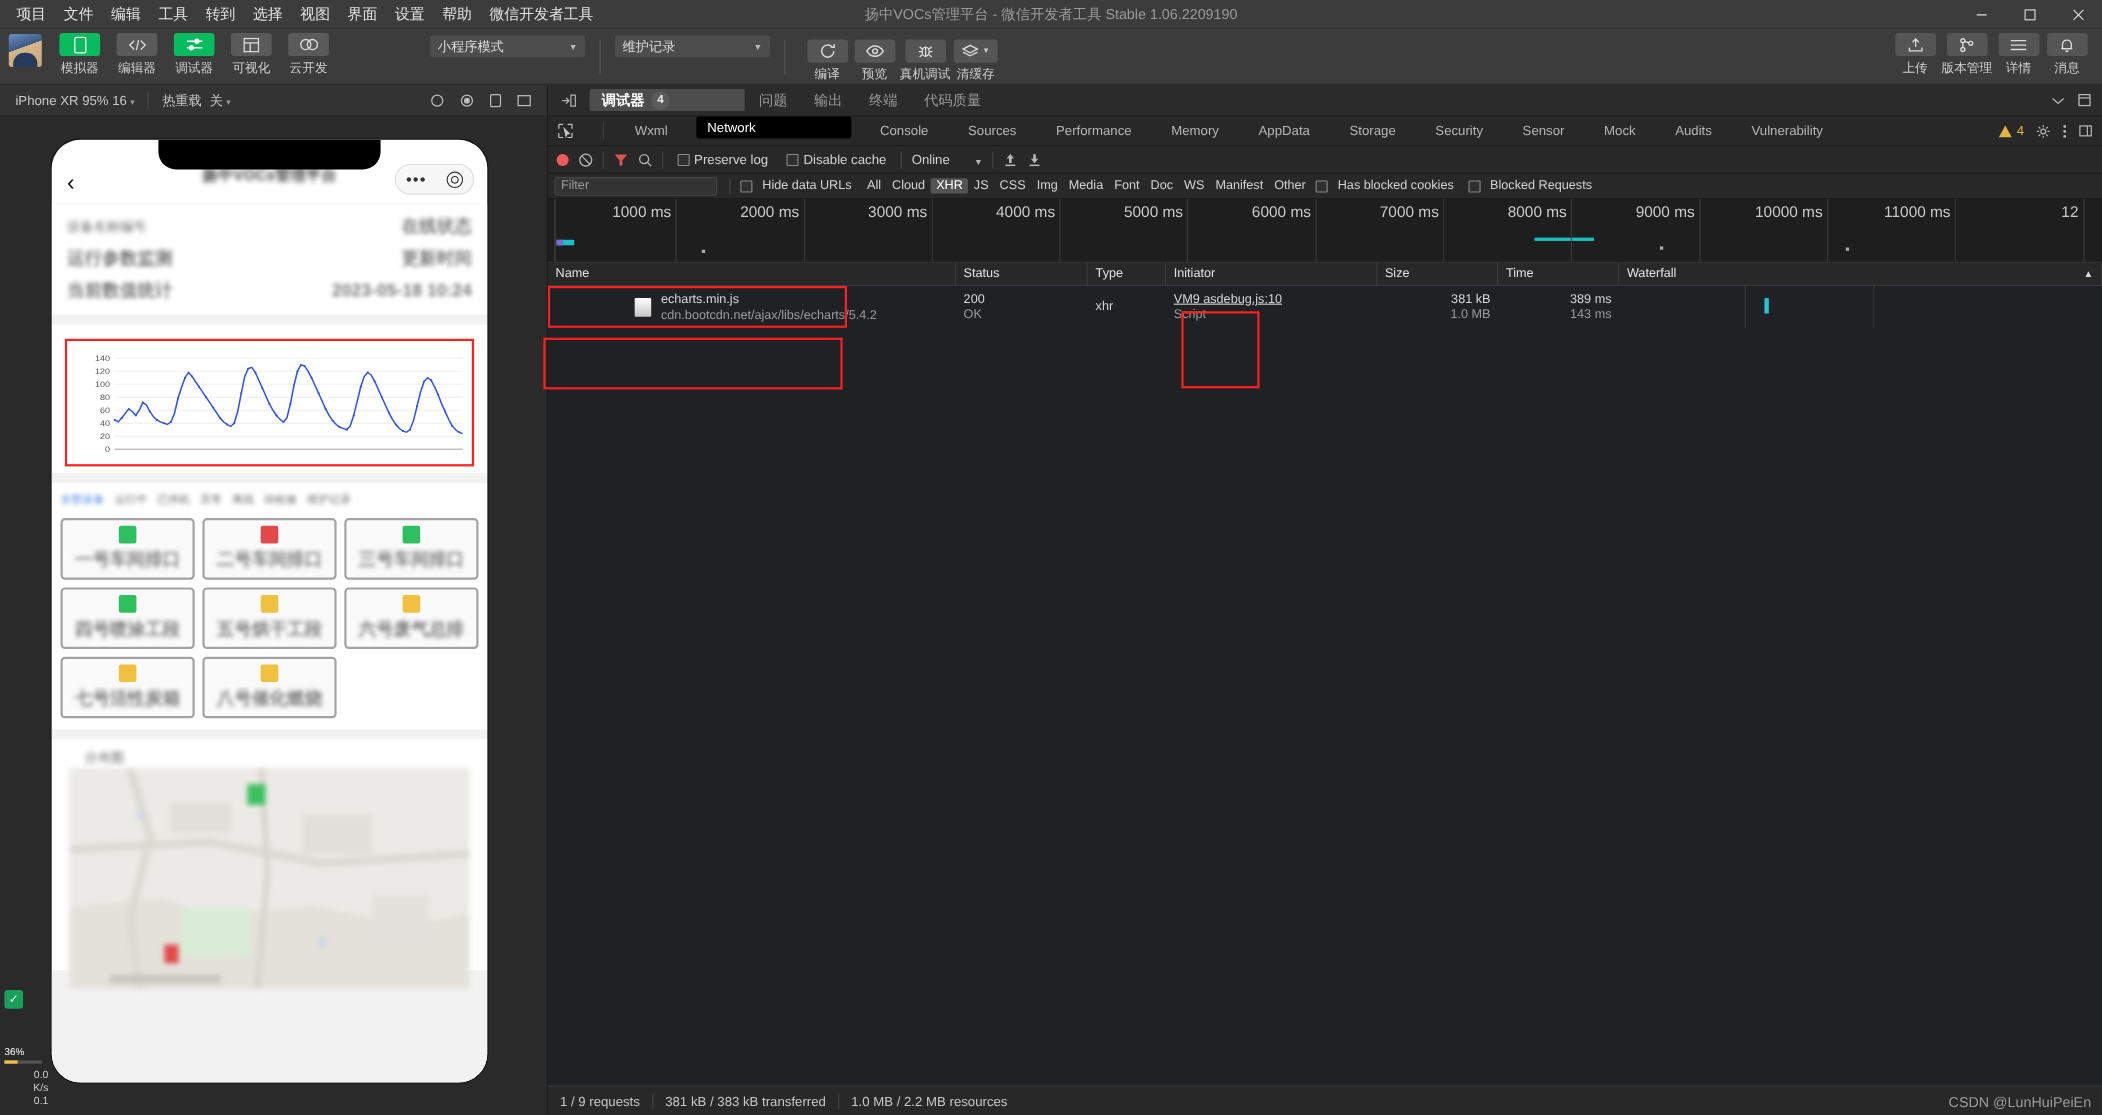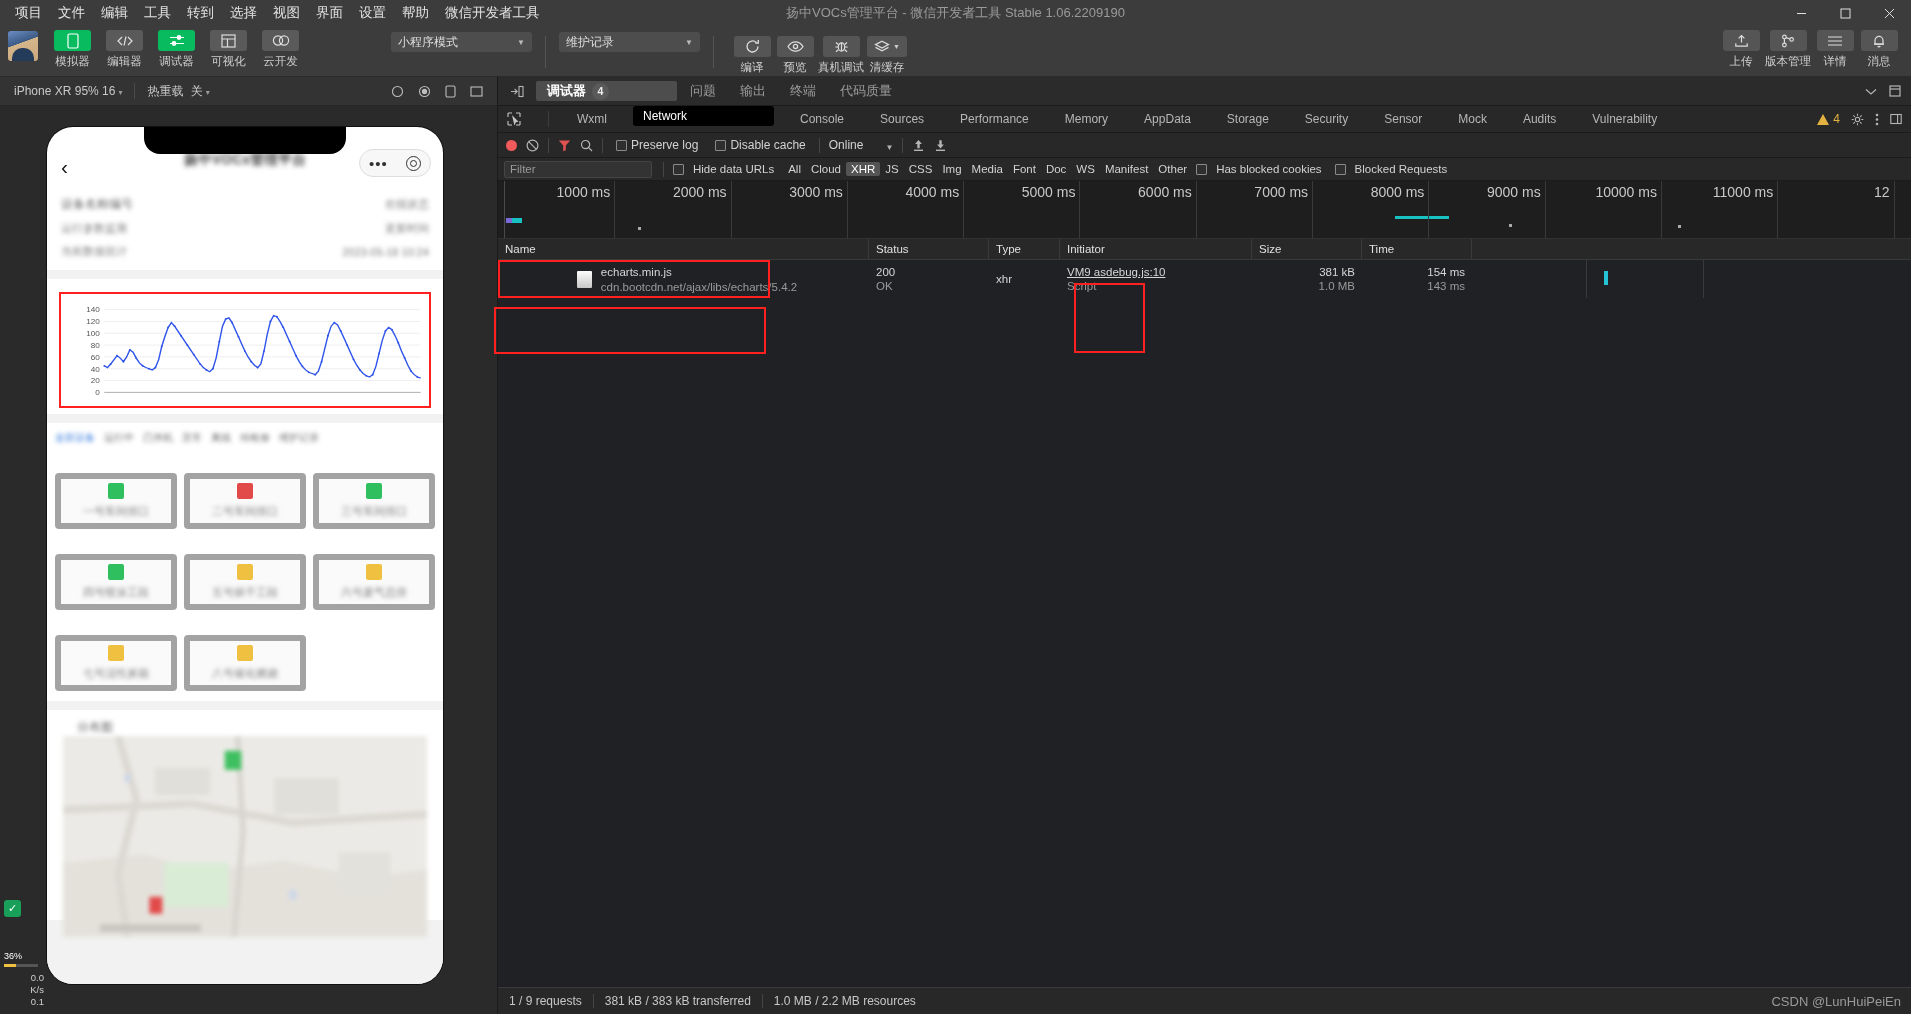--- a/index.html
+++ b/index.html
@@ -120,37 +120,37 @@
   .cap-circ { width: 15px; height: 15px; border-radius: 50%; border: 1.6px solid #333; position: relative; }
   .cap-circ::after { content:''; position:absolute; inset:3px; border-radius:50%; border:1.4px solid #333; }
 
   .ph-body { padding: 0; background: #f2f2f2; height: calc(100% - 58px); overflow: hidden; }
   .card { background: #fff; margin-bottom: 9px; padding: 11px 14px; }
 
   .blur-line {
     color: transparent; text-shadow: 0 0 4.5px rgba(70,70,70,.85);
     font-size: 12px; user-select: none; white-space: nowrap;
   }
-  .blur-line.sm { font-size: 11px; text-shadow: 0 0 4px rgba(90,90,90,.8); }
+  .blur-line.sm { font-size: 16px; text-shadow: 0 0 4px rgba(90,90,90,.8); font-weight: bold; }
   .row-sb { display: flex; justify-content: space-between; align-items: center; }
 
   .chartbox {
     border: 2px solid #ff2020; margin: 4px 6px 0; padding: 6px 4px 4px; background: #fff;
     height: 116px; position: relative;
   }
   .chart-svg { width: 100%; height: 100%; display: block; }
 
   .tabs-blur { display: flex; gap: 9px; padding: 8px 8px 4px; align-items: center; overflow: hidden; }
   .tab-chip { font-size: 10px; color: transparent; text-shadow: 0 0 4px rgba(80,80,80,.85); white-space: nowrap; }
   .tab-chip.active { text-shadow: 0 0 4px rgba(50,120,220,.95); }
 
   .grid3 { display: grid; grid-template-columns: repeat(3,1fr); gap: 7px; padding: 6px 8px 10px; }
   .gcell {
-    background: #fafafa; border: 6px solid #a3a3a3; border-radius: 4px; height: 56px;
-    display: flex; flex-direction: column; align-items: center; justify-content: center; gap: 5px; margin-top: 18px;
+    background: #fafafa; border: 2px solid #a3a3a3; border-radius: 4px; height: 56px;
+    display: flex; flex-direction: column; align-items: center; justify-content: center; gap: 5px;
   }
   .gicon { width: 16px; height: 16px; border-radius: 2px; }
 
   .map {
     height: 100%; background: #eae8e4; position: relative; overflow: hidden;
     filter: blur(2.2px);
   }
 
   
   .dev { flex: 1; display: flex; flex-direction: column; background: #202124; min-width: 0; }
@@ -840,20 +840,24 @@
           <div class="tl-lab" style="left: 1395.56px;">12</div>
         </div>
 
       <div class="tbl-head">
         <div class="th" style="width:371px;">Name</div>
         <div class="th" style="width:120px;">Status</div>
         <div class="th" style="width:71px;">Type</div>
         <div class="th" style="width:192px;">Initiator</div>
         <div class="th" style="width:110px;">Size</div>
         <div class="th" style="width:110px;">Time</div>
+        <div class="th" style="flex:1;justify-content:space-between;">
+          <span>Waterfall</span>
+          <span style="font-size:9px;color:#ddd;">▲</span>
+        </div>
       </div>
 
       <div class="rows">
         <div class="row">
           <div class="td" style="width:371px;flex-direction:row;align-items:center;gap:9px;padding-left:14px;">
             <div class="favicon"></div>
             <div style="display:flex;flex-direction:column;gap:3px;overflow:hidden;">
               <span>echarts.min.js</span>
               <span class="sub">cdn.bootcdn.net/ajax/libs/echarts/5.4.2</span>
             </div>
@@ -867,21 +871,21 @@
           </div>
           <div class="td" style="width:192px;">
             <span class="link">VM9 asdebug.js:10</span>
             <span class="sub">Script</span>
           </div>
           <div class="td ralign" style="width:110px;">
             <span>381 kB</span>
             <span class="sub">1.0 MB</span>
           </div>
           <div class="td ralign" style="width:110px;">
-            <span>154 ms</span>
+            <span>389 ms</span>
             <span class="sub">143 ms</span>
           </div>
           <div class="td" style="flex:1;position:relative;">
             <div style="position:absolute;left:0;top:0;bottom:0;width:115px;border-right:1px solid #3a3a3a;"></div>
             <div style="position:absolute;left:231px;top:0;bottom:0;width:1px;background:#3a3a3a;"></div>
             <div style="position:absolute;left:132px;top:11px;width:4px;height:14px;background:#25c3d6;"></div>
           </div>
         </div>
         <div class="box-hl" style="left:0px;top:-0px;width:272px;height:38px;"></div>
       </div>

